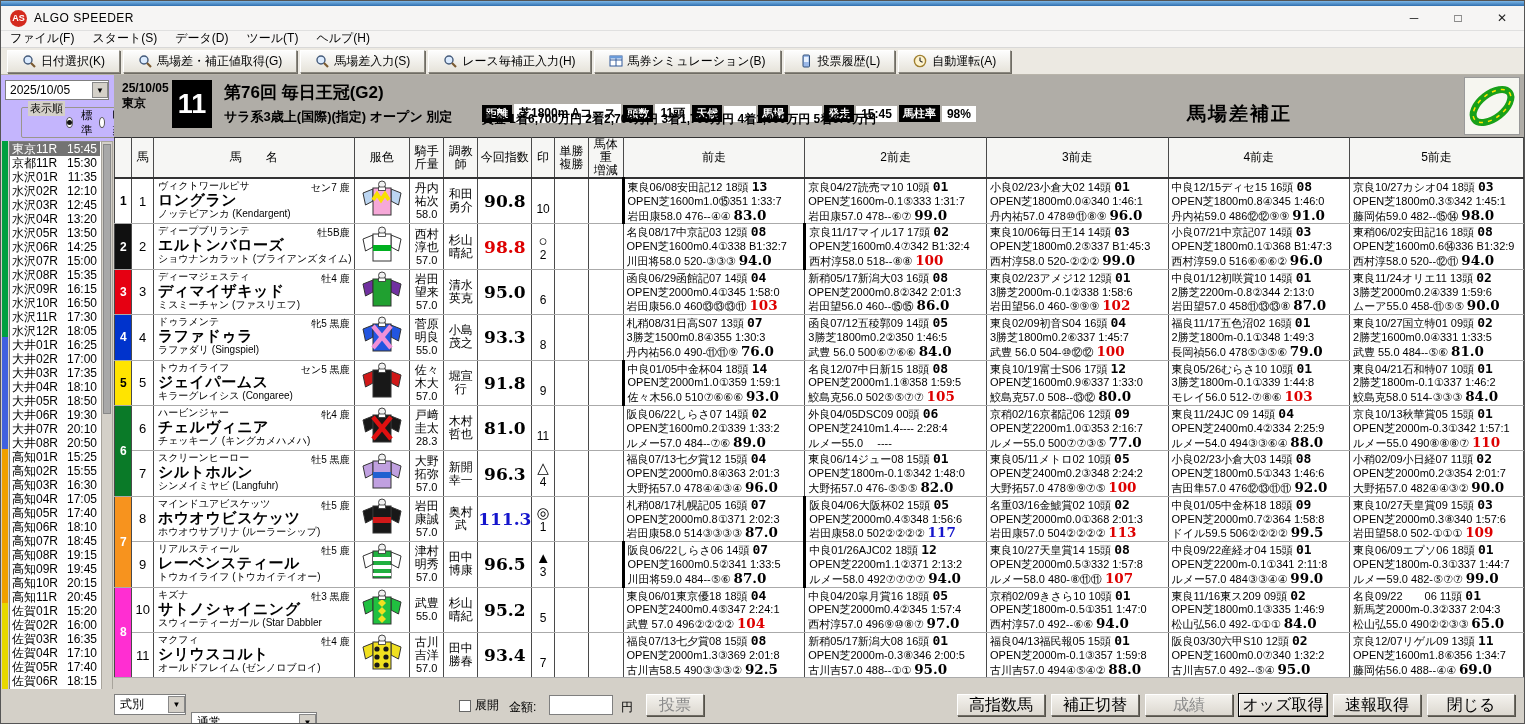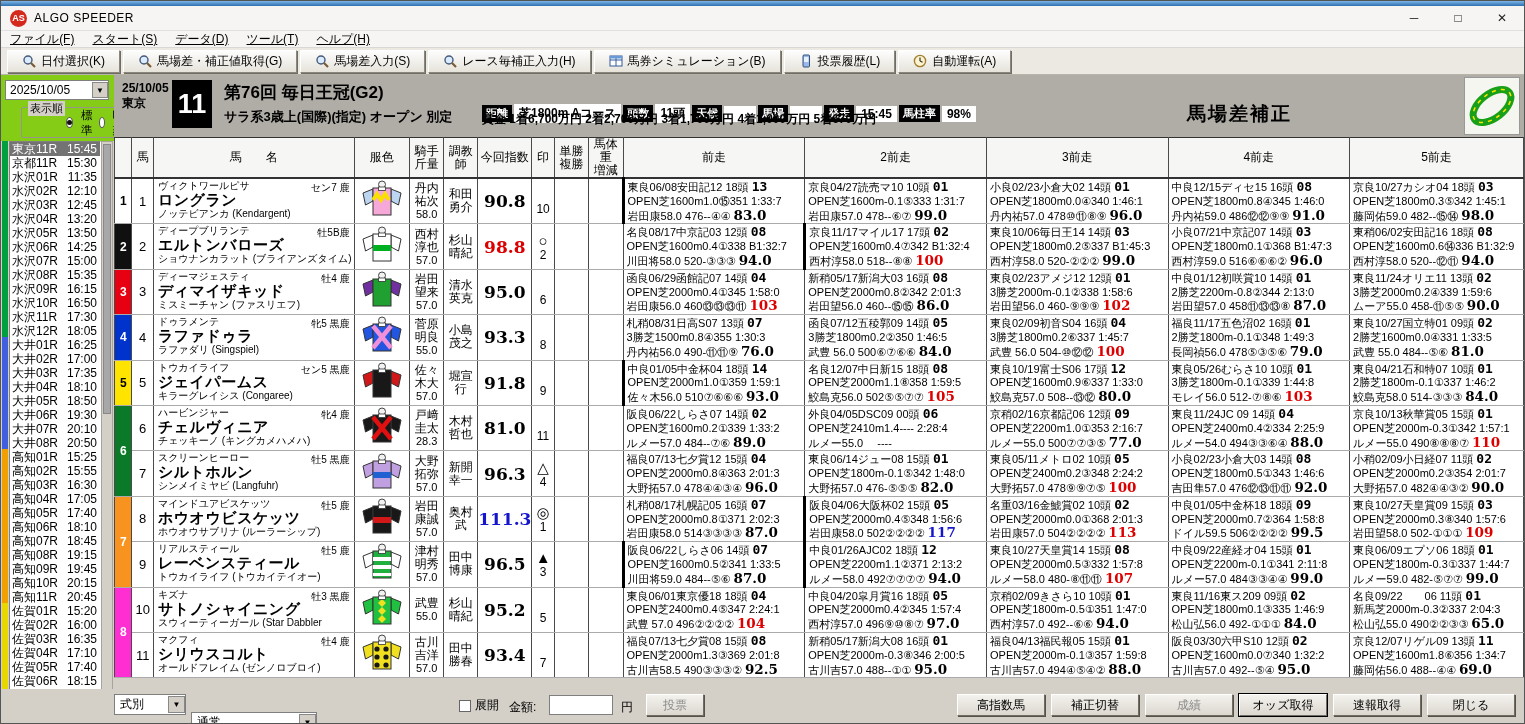--- a/index.html
+++ b/index.html
@@ -8,30 +8,30 @@
        font-family:"Liberation Sans","DejaVu Sans",sans-serif;color:#000;overflow:hidden;border:1px solid #555;}
   
   .accent{position:absolute;left:0;top:0;width:100%;height:5px;background:linear-gradient(#7db7e8,#2f6fae);}
   .titlebar{position:absolute;left:0;top:5px;width:100%;height:25px;background:#f6f5f4;display:flex;align-items:center;border-bottom:1px solid #e0e0e0;}
   .applogo{width:17px;height:17px;border-radius:50%;background:#d42a1e;color:#fff;font-size:9px;font-weight:bold;
            display:flex;align-items:center;justify-content:center;margin:0 7px 0 9px;}
   .apptitle{font-size:12px;letter-spacing:.5px;}
   .winbtns{margin-left:auto;display:flex;height:100%;}
   .winbtn{width:44px;height:100%;display:flex;align-items:center;justify-content:center;font-size:12px;color:#222;}
   
-  .menubar{position:absolute;left:0;top:30px;width:100%;height:17px;background:#f6f5f4;display:flex;align-items:flex-start;
-           font-size:12px;border-bottom:1px solid #d8d8d8;text-decoration:underline;}
+  .menubar{position:absolute;left:0;top:30px;width:100%;height:17px;background:#f6f5f4;display:flex;align-items:flex-end;
+           font-size:12px;border-bottom:1px solid #d8d8d8;}
   .menubar span{padding:0 9px;}
   
   .toolbar{position:absolute;left:0;top:47px;width:100%;height:27px;background:#ece9e2;display:flex;align-items:center;padding-left:6px;border-bottom:1px solid #b8b4aa;}
   .tbtn{height:23px;margin-right:3px;padding:0 14px;background:linear-gradient(#fdfdfd,#e6e3da);
         border:1px solid #8a877e;border-top-color:#fff;border-left-color:#fff;box-shadow:1px 1px 0 #6f6c64;
         display:flex;align-items:center;font-size:12px;gap:5px;white-space:nowrap;}
   
-  .datepanel{position:absolute;left:0;top:74px;width:113px;height:66px;background:#84cc16;}
+  .datepanel{position:absolute;left:0;top:74px;width:113px;height:66px;background:#c4b5fd;}
   .datedd{position:absolute;left:4px;top:5px;width:104px;height:20px;background:#fff;border:1px solid #7f7f7f;
           display:flex;align-items:center;font-size:12px;padding-left:4px;}
   .datedd .arrow{margin-left:auto;width:16px;height:16px;background:#d4d0c8;border:1px solid #888;
           display:flex;align-items:center;justify-content:center;font-size:8px;}
   .groupbox{position:absolute;left:20px;top:32px;width:104px;height:31px;border:1px solid #9a968c;border-radius:2px;padding-left:40px;}
   .grouplabel{position:absolute;left:6px;top:-7px;background:#d4d0c8;font-size:11px;padding:0 2px;}
   .radios{display:flex;align-items:center;height:100%;font-size:11.5px;padding-left:4px;gap:6px;}
   .radio{width:11px;height:11px;border-radius:50%;border:1px solid #555;background:#fff;display:inline-flex;align-items:center;justify-content:center;margin-right:2px;}
   .radio .dot{width:5px;height:5px;border-radius:50%;background:#111;}
   .raceheader{position:absolute;left:113px;top:74px;width:1412px;height:62px;background:#b0ada7;}
@@ -87,21 +87,21 @@
   .bottom{position:absolute;left:0;top:688px;width:100%;height:36px;background:#d4d0c8;}
   .dd{position:absolute;top:5px;height:21px;background:#fff;border:1px solid #7f7f7f;display:flex;align-items:center;
       font-size:12px;padding-left:5px;}
   .dd .arrow{margin-left:auto;width:17px;height:17px;background:#d4d0c8;border:1px solid #888;display:flex;align-items:center;justify-content:center;font-size:8px;}
   .chk{position:absolute;left:458px;top:8px;display:flex;align-items:center;font-size:12px;gap:4px;}
   .chkbox{width:12px;height:12px;background:#fff;border:1px solid #666;}
   .amtlabel{position:absolute;left:508px;top:10px;font-size:12px;}
   .amtinput{position:absolute;left:548px;top:6px;width:64px;height:20px;background:#fff;border:1px solid #7f7f7f;}
   .yen{position:absolute;left:620px;top:10px;font-size:12px;}
   .btn{height:22px;background:linear-gradient(#f4f2ee,#dcd8d0);border:1px solid #6f6c64;border-top-color:#fff;border-left-color:#fff;
-       box-shadow:1px 1px 0 #55524a;font-size:12px;display:flex;align-items:center;justify-content:center;}
+       box-shadow:1px 1px 0 #55524a;font-size:16px;display:flex;align-items:center;justify-content:center;}
   .btn.disabled{color:#8a8a8a;}
   .votebtn{position:absolute;left:645px;top:5px;width:58px;}
   .rightbtns{position:absolute;right:9px;top:5px;display:flex;gap:6px;}
   .rightbtns .btn{width:88px;}
   .btn.default{outline:1.5px solid #000;}
 </style>
 </head>
 <body>
 
 <div class="win">

